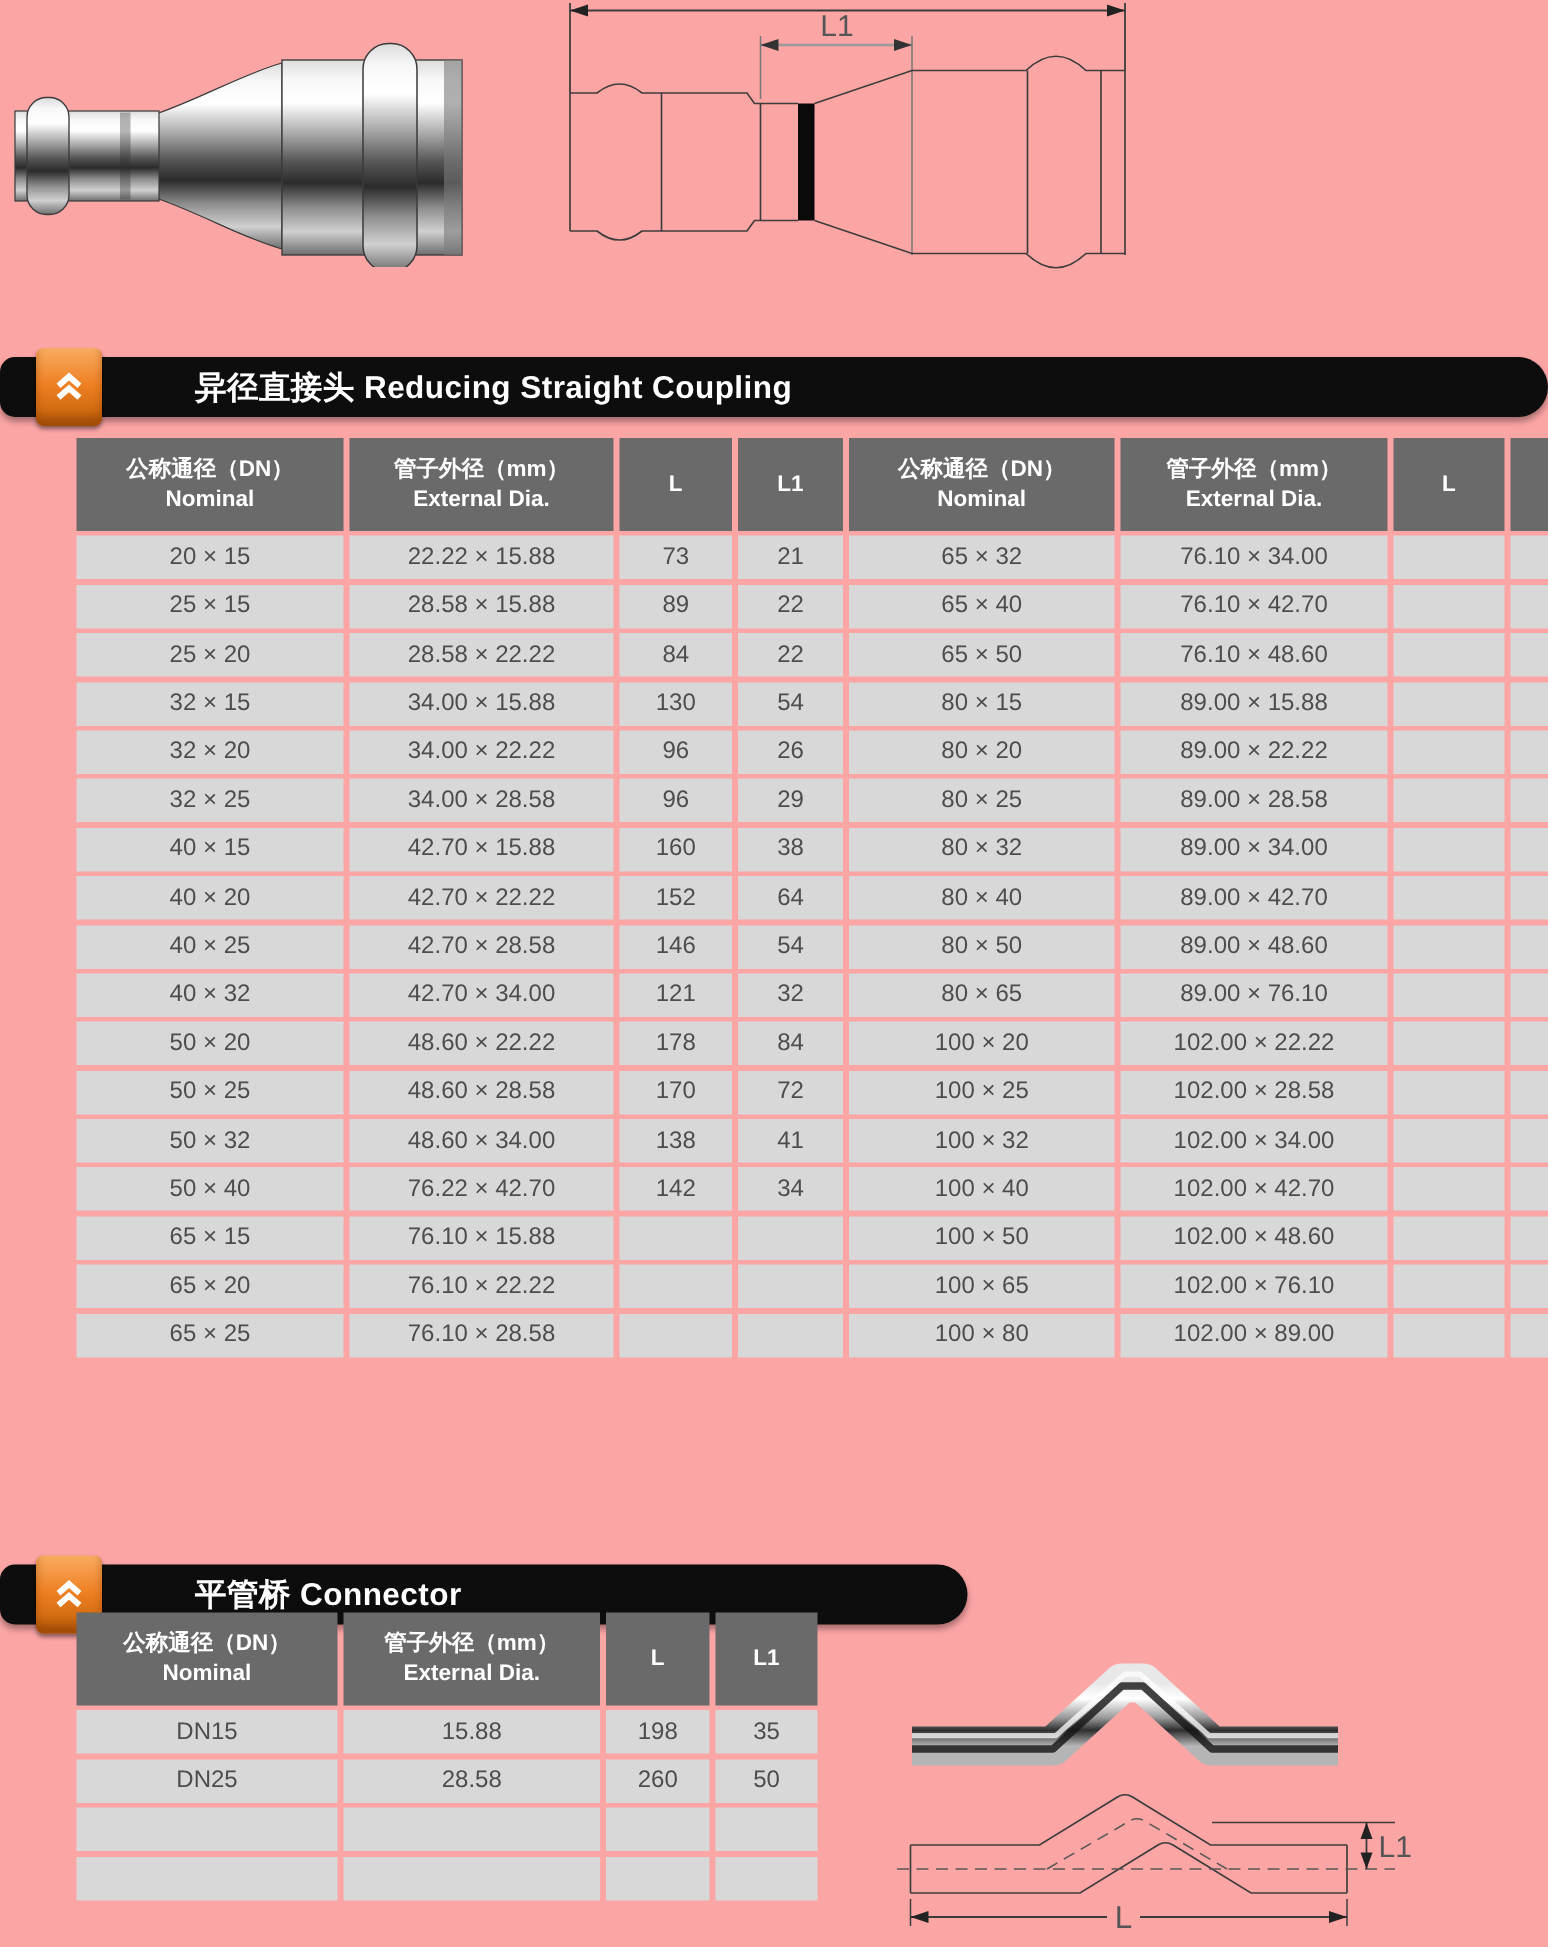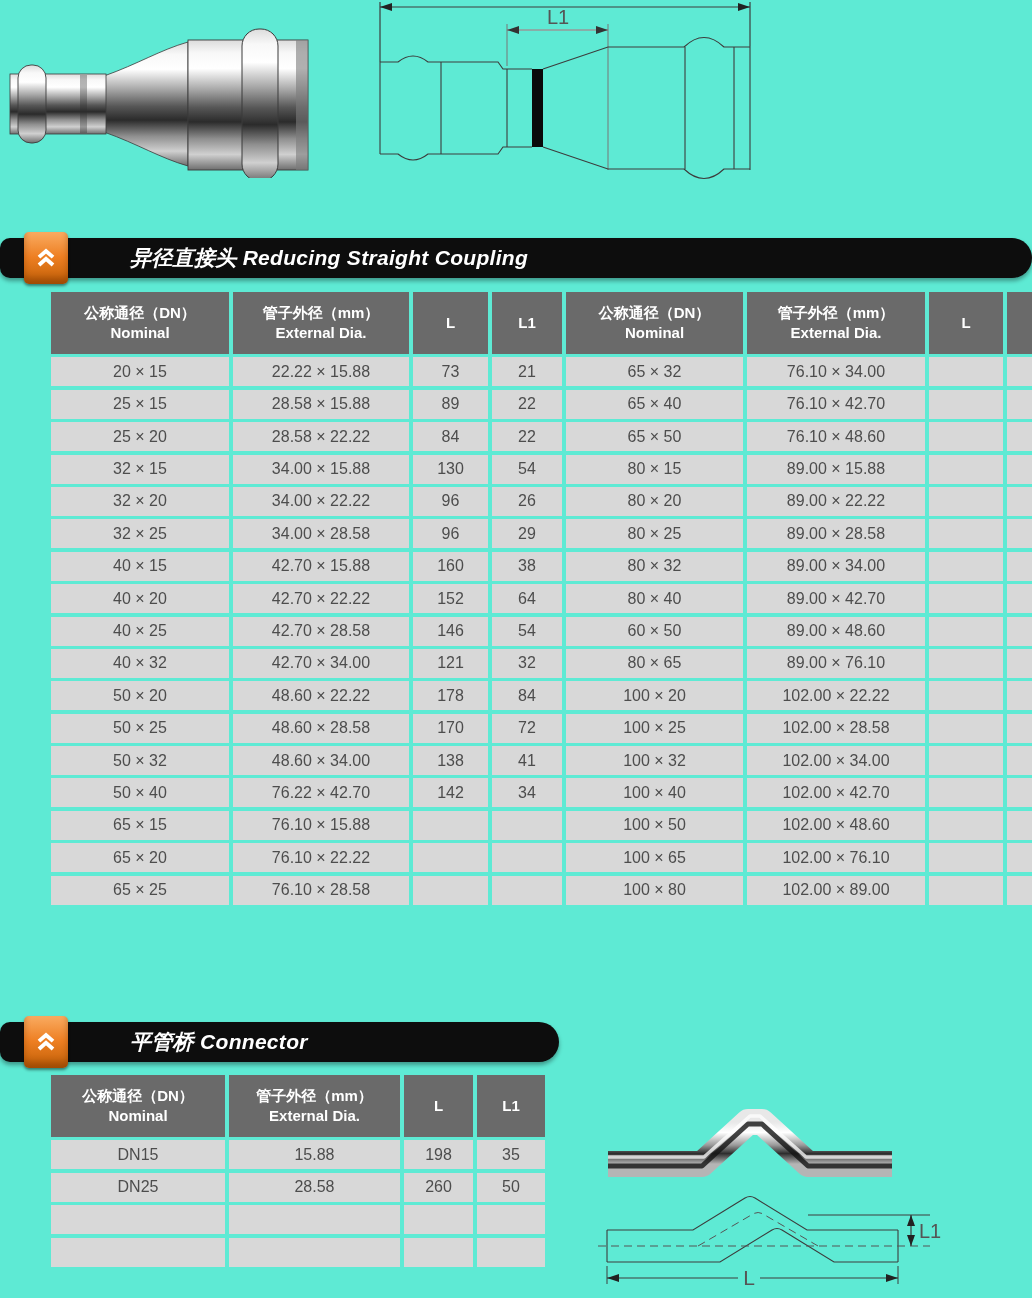--- a/index.html
+++ b/index.html
@@ -1,23 +1,23 @@
 <!DOCTYPE html>
 <html style="--accent-orange: #ee7f22; --accent-orange-light: #f9ab61; --accent-orange-dark: #c05f07; --banner-black: #0d0d0d; --header-gray: #6a6a6a; --row-gray: #d8d8d8; --cell-text: #4d4d4d; --header-text: #ffffff; --line-color: #3c3c3c;"><head>
 <meta charset="utf-8">
 <style>
   html,body{margin:0;padding:0;background:#fff;}
-  .page{position:relative;width:1032px;height:1298px;background:#5eead4;overflow:hidden;
+  .page{position:relative;width:1032px;height:1298px;background:#fca5a5;overflow:hidden;
         font-family:"Liberation Sans","DejaVu Sans",sans-serif;}
   .abs{position:absolute;}
 
   
   .banner{position:absolute;height:40px;background:var(--banner-black,#0d0d0d);
           border-radius:10px 20px 20px 10px;display:flex;align-items:center;
-          box-shadow:0 3px 4px rgba(0,0,0,.35);font-style:italic;}
+          box-shadow:0 3px 4px rgba(0,0,0,.35);}
   .banner-title{margin-left:130px;color:#fff;font-size:21px;font-weight:bold;letter-spacing:.3px;}
   .badge{position:absolute;left:24px;top:-6px;width:44px;height:52px;border-radius:5px;
          background:linear-gradient(180deg,var(--accent-orange-light,#f9ab61) 0%,
                      var(--accent-orange,#ee7f22) 48%,var(--accent-orange-dark,#c05f07) 100%);
          display:flex;align-items:center;justify-content:center;
          box-shadow:0 2px 3px rgba(0,0,0,.45), inset 0 -6px 6px rgba(120,50,0,.45);}
 
   
   .table{position:absolute;padding-left:48px;}
   .trow{display:grid;column-gap:4px;height:29px;margin-bottom:3.4px;}
@@ -212,21 +212,21 @@
           <div class="cell">80 × 40</div>
           <div class="cell">89.00 × 42.70</div>
           <div class="cell"></div>
           <div class="cell"></div>
         </div>
         <div class="trow">
           <div class="cell">40 × 25</div>
           <div class="cell">42.70 × 28.58</div>
           <div class="cell">146</div>
           <div class="cell">54</div>
-          <div class="cell">60 × 50</div>
+          <div class="cell">80 × 50</div>
           <div class="cell">89.00 × 48.60</div>
           <div class="cell"></div>
           <div class="cell"></div>
         </div>
         <div class="trow">
           <div class="cell">40 × 32</div>
           <div class="cell">42.70 × 34.00</div>
           <div class="cell">121</div>
           <div class="cell">32</div>
           <div class="cell">80 × 65</div>
@@ -300,21 +300,21 @@
           <div class="cell"></div>
           <div class="cell"></div>
           <div class="cell">100 × 80</div>
           <div class="cell">102.00 × 89.00</div>
           <div class="cell"></div>
           <div class="cell"></div>
         </div>
     </div>
   </div>
 
-  <div class="banner" style="left:0;top:1022px;width:559px;text-align:center;">
+  <div class="banner" style="left:0;top:1043px;width:645px;text-align:center;">
     <div class="badge">
       <svg width="28" height="28" viewBox="0 0 32 32" fill="none">
         <path d="M8 15 L16 8 L24 15" stroke="#fff" stroke-width="4.5"></path>
         <path d="M8 24 L16 17 L24 24" stroke="#fff" stroke-width="4.5"></path>
       </svg>
     </div>
     <div class="banner-title">平管桥 Connector</div>
   </div>
 
   <div class="table t2" style="left:3px;top:1075px;">

